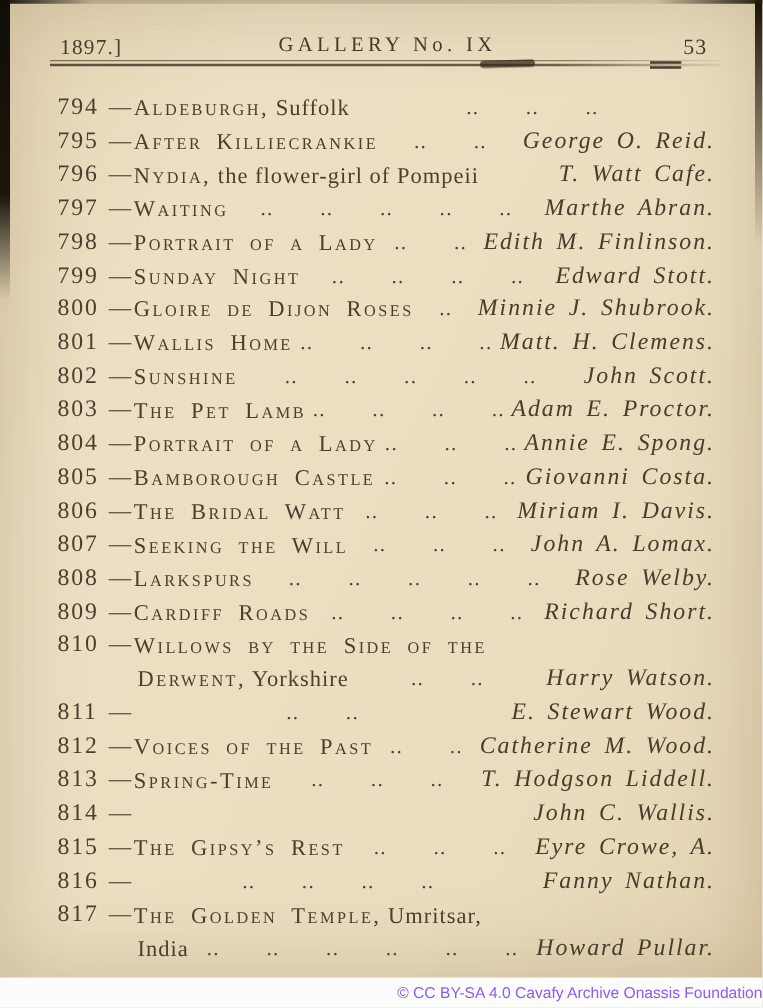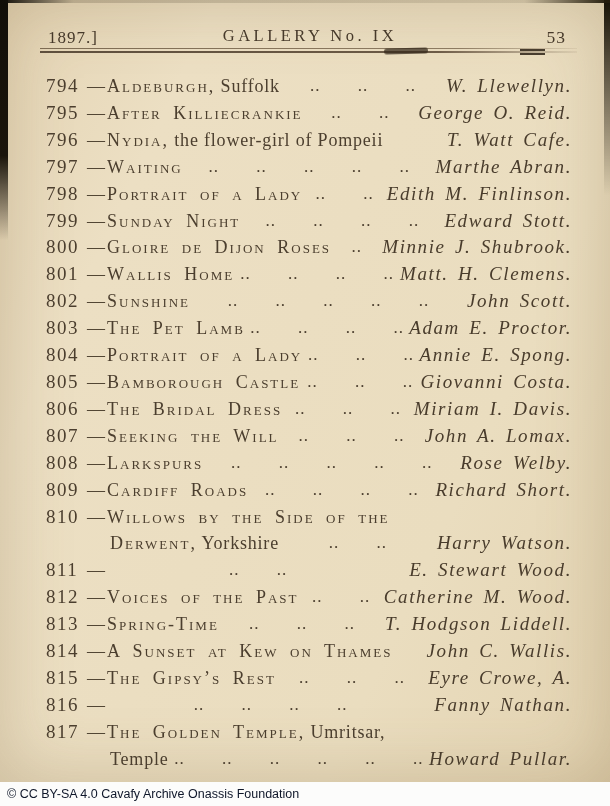--- a/index.html
+++ b/index.html
@@ -36,37 +36,37 @@
   .rule-line2 { height:2px;
     background:linear-gradient(to right,#5e4f3d,#6c5b46 74%,rgba(108,91,70,0.08)); }
   .rule-smudge { position:absolute; left:344px; top:0px; width:44px; height:6px;
     background:#34281a; opacity:0.72; border-radius:3px; transform:rotate(-1.5deg);
     filter:blur(0.5px); }
   .mark-53 { position:absolute; right:32px; top:1px; width:25px; }
   .mark-53 .bar { height:2px; background:#2b2115; opacity:0.85; margin-bottom:2px; }
 
   
   .list { position:absolute; top:73px; left:46px; right:38px; color:#4b3e2e; }
-  .row { display:flex; align-items:center; height:26.92px; white-space:pre; }
+  .row { display:flex; align-items:flex-end; height:26.92px; white-space:pre; }
   .row > span { line-height:26.92px; white-space:pre; }
   .numblock { flex:0 0 auto; display:inline-flex; align-items:baseline; }
   .num { display:inline-block; min-width:41px; font-size:19px; letter-spacing:1.5px; }
   .sep { display:inline-block; width:20px; font-size:18px; }
   .t-caps { font-variant:small-caps; font-size:18px; letter-spacing:2px; word-spacing:5px; }
   .t-rest { font-size:18px; letter-spacing:0.8px; }
   .dots { flex:1 1 auto; text-align:center; font-size:17px; word-spacing:32px;
           letter-spacing:1px; overflow:hidden; padding:0 4px; }
   .artist { flex:0 0 auto; font-style:italic; font-size:19px; letter-spacing:1.6px;
             word-spacing:3px; text-align:right; color:#493c2c; }
   .row.cont { padding-left:64px;font-family:Liberation Serif, serif; }
 
   
   .footer { position:absolute; left:0; right:0; bottom:0; height:24px; background:#fcfcfb;
-    display:flex; align-items:center; padding-left:7px; box-sizing:border-box;
-    font-family:"Liberation Sans","DejaVu Sans",sans-serif; font-size:12.5px; color:#0f172a; }
+    display:flex; align-items:center; padding-left:20px; box-sizing:border-box;
+    font-family:"Liberation Sans","DejaVu Sans",sans-serif; font-size:12.5px; color:#8b5cf6;justify-content:flex-end; }
 </style>
 </head>
 <body>
 
 <div class="scan-page">
 
   <div class="header">
     <span class="h-date">1897.]</span>
     <span class="h-title">GALLERY No. IX</span>
     <span class="h-page">53</span>
@@ -81,21 +81,20 @@
       <div class="bar"></div>
     </div>
   </div>
 
   <div class="list" id="list">
       <div class="row">
     <span class="numblock"><span class="num">794</span><span class="sep">—</span></span>
     <span class="t-caps">Aldeburgh,</span>
     <span class="t-rest"> Suffolk</span>
     <span class="dots">.. .. ..</span>
-    <span class="artist">W. Llewellyn.</span>
   </div>
       <div class="row">
     <span class="numblock"><span class="num">795</span><span class="sep">—</span></span>
     <span class="t-caps">After Killiecrankie</span>
     <span class="t-rest"></span>
     <span class="dots">.. ..</span>
     <span class="artist">George O. Reid.</span>
   </div>
       <div class="row">
     <span class="numblock"><span class="num">796</span><span class="sep">—</span></span>
@@ -162,21 +161,21 @@
   </div>
       <div class="row">
     <span class="numblock"><span class="num">805</span><span class="sep">—</span></span>
     <span class="t-caps">Bamborough Castle</span>
     <span class="t-rest"></span>
     <span class="dots">.. .. ..</span>
     <span class="artist">Giovanni Costa.</span>
   </div>
       <div class="row">
     <span class="numblock"><span class="num">806</span><span class="sep">—</span></span>
-    <span class="t-caps">The Bridal Dress</span>
+    <span class="t-caps">The Bridal Watt</span>
     <span class="t-rest"></span>
     <span class="dots">.. .. ..</span>
     <span class="artist">Miriam I. Davis.</span>
   </div>
       <div class="row">
     <span class="numblock"><span class="num">807</span><span class="sep">—</span></span>
     <span class="t-caps">Seeking the Will</span>
     <span class="t-rest"></span>
     <span class="dots">.. .. ..</span>
     <span class="artist">John A. Lomax.</span>
@@ -224,21 +223,20 @@
   </div>
       <div class="row">
     <span class="numblock"><span class="num">813</span><span class="sep">—</span></span>
     <span class="t-caps">Spring-Time</span>
     <span class="t-rest"></span>
     <span class="dots">.. .. ..</span>
     <span class="artist">T. Hodgson Liddell.</span>
   </div>
       <div class="row">
     <span class="numblock"><span class="num">814</span><span class="sep">—</span></span>
-    <span class="t-caps">A Sunset at Kew on Thames</span>
     <span class="t-rest"></span>
     <span class="dots"></span>
     <span class="artist">John C. Wallis.</span>
   </div>
       <div class="row">
     <span class="numblock"><span class="num">815</span><span class="sep">—</span></span>
     <span class="t-caps">The Gipsy’s Rest</span>
     <span class="t-rest"></span>
     <span class="dots">.. .. ..</span>
     <span class="artist">Eyre Crowe, A.</span>
@@ -252,21 +250,21 @@
       <div class="row">
     <span class="numblock"><span class="num">817</span><span class="sep">—</span></span>
     <span class="t-caps">The Golden Temple,</span>
     <span class="t-rest"> Umritsar,</span>
     <span class="dots"></span>
     <span class="artist"></span>
   </div>
       <div class="row cont">
     
     <span class="t-caps"></span>
-    <span class="t-rest">Temple</span>
+    <span class="t-rest">India</span>
     <span class="dots">.. .. .. .. .. ..</span>
     <span class="artist">Howard Pullar.</span>
   </div>
     </div>
 
   <div class="edge-left"></div>
   <div class="edge-right"></div>
   <div class="edge-top"></div>
 </div>
 

